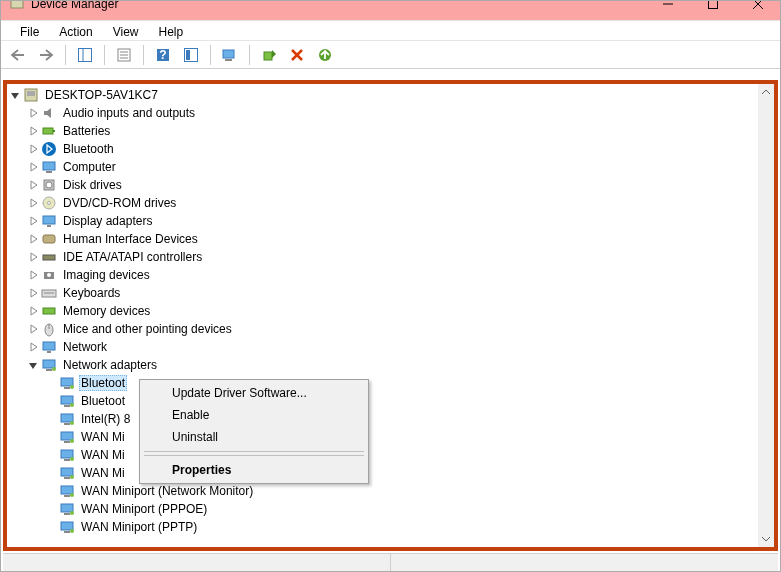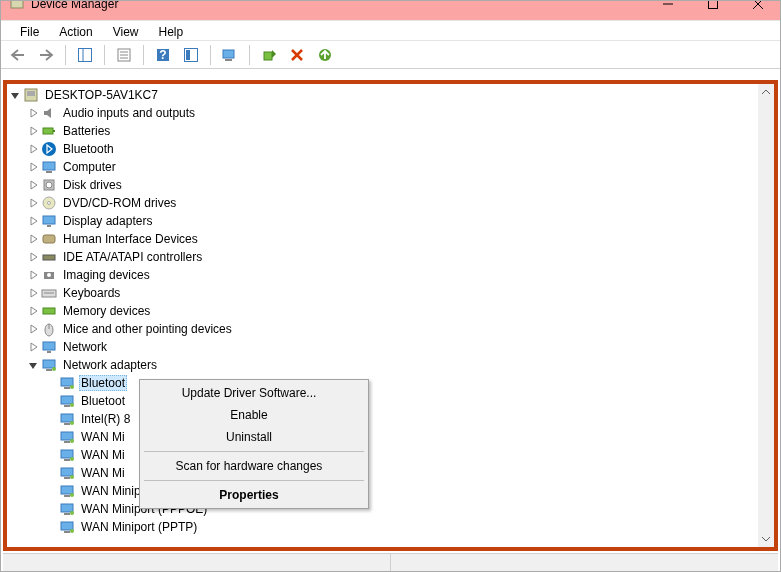--- a/index.html
+++ b/index.html
@@ -481,26 +481,25 @@
       </div>
     <div style="flex:1"></div>
     <div class="arr" style="position:absolute;bottom:0;width:100%">
         <svg width="8" height="8">
           <path d="M0 2 L4 6 L8 2" fill="none" stroke="#606060"></path>
         </svg>
       </div>
   </div>
 </div>
 
-<div class="ctxmenu" style="left:138px; top:378px; width:230px;text-align:center;">
+<div class="ctxmenu" style="left:138px; top:378px; width:230px;">
   <div class="mitem">Update Driver Software...</div>
   <div class="mitem">Enable</div>
   <div class="mitem">Uninstall</div>
   <div class="msep"></div>
-  <div class="mitem">Scan for hardware changes</div>
   <div class="msep"></div>
   <div class="mitem bold">Properties</div>
 </div>
 
 <div class="statusbar">
   <div class="pane" style="width:50%"></div>
   <div class="pane" style="flex:1;border-right:none"></div>
 </div>
 
 </body></html>

